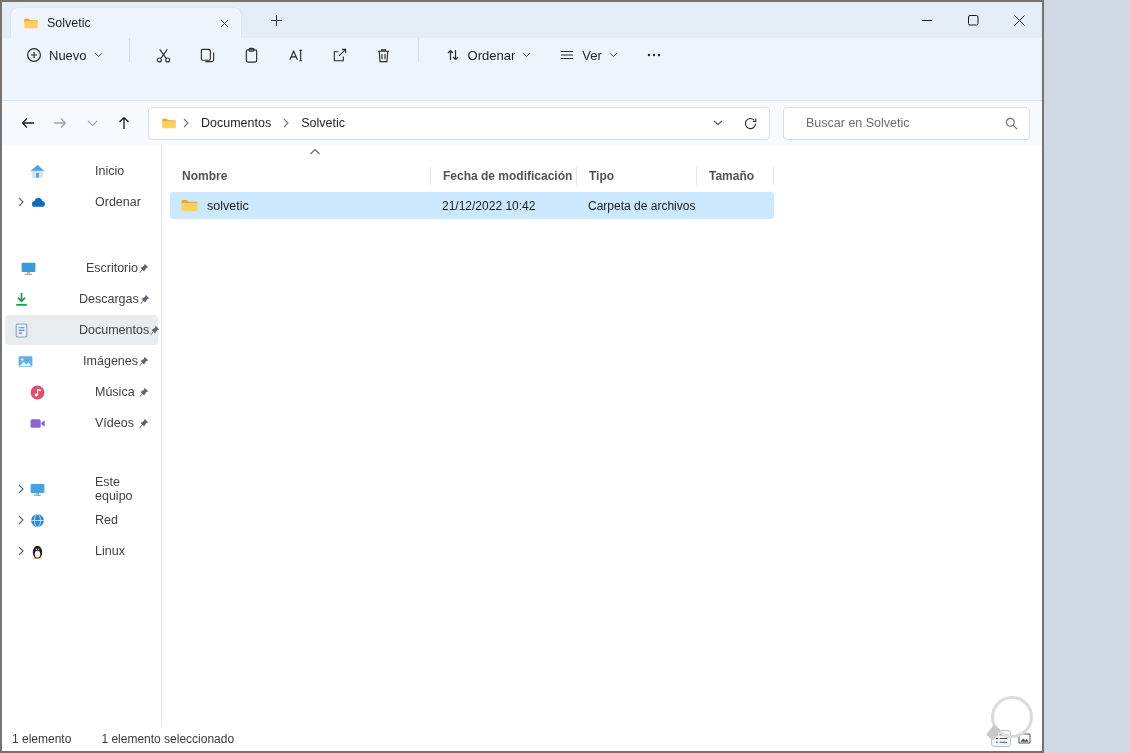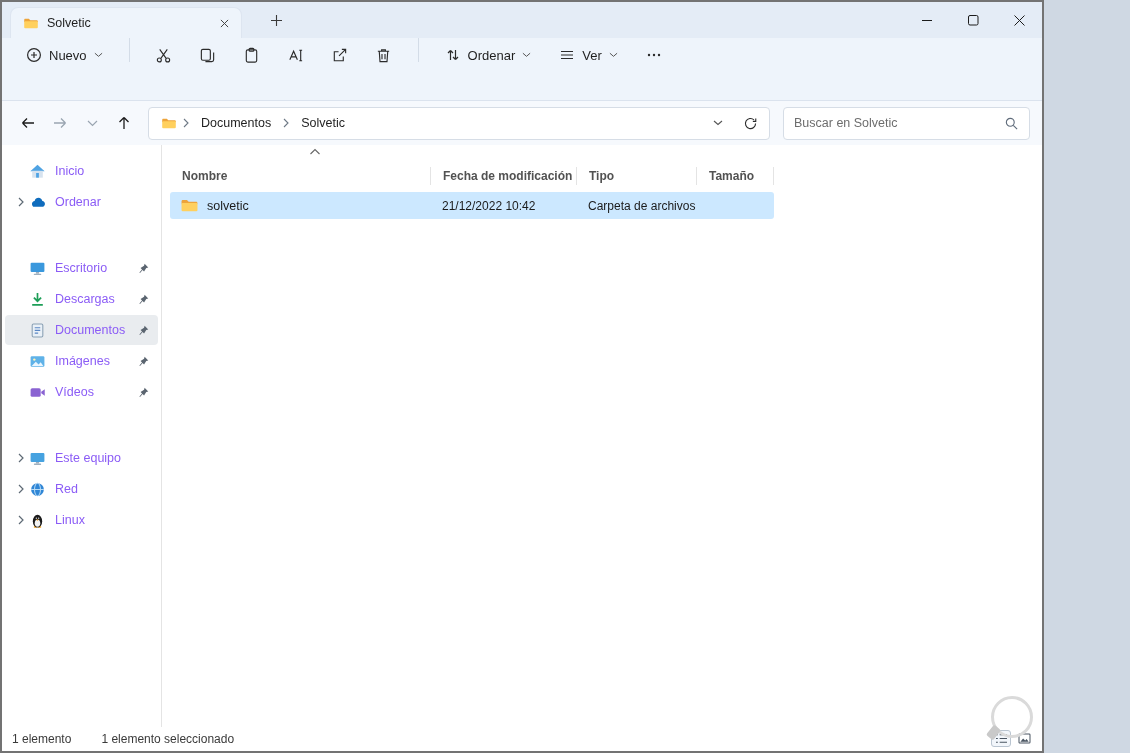--- a/index.html
+++ b/index.html
@@ -41,34 +41,34 @@
     margin-left:6px; width:622px; height:33px; background:#fff; border:1px solid #d6dde6; border-radius:4px;
     display:flex; align-items:center; padding:0 6px 0 12px; gap:6px;
   }
   .crumb{ font-size:12.5px; color:#1f1f1f; padding:3px 6px; border-radius:3px; }
   .bc-spacer{ flex:1; }
   .bc-btn{ width:26px; height:26px; display:flex; align-items:center; justify-content:center; border-radius:4px; }
   .search-box{
     margin-left:13px; flex:1; height:33px; background:#fff; border:1px solid #d6dde6; border-radius:4px;
     display:flex; align-items:center; padding:0 10px;
   }
-  .search-box input{ flex:1; border:none; outline:none; font-size:12.5px; color:#737373; background:transparent; font-family:inherit; }
+  .search-box input{ flex:1; border:none; outline:none; font-size:12.5px; color:#737373; background:transparent; font-family:inherit;margin-left:12px; }
   .search-box input::placeholder{ color:#6d6d6d; }
 
   
   .body{ display:flex; height:586px; background:#fff; }
   .sidebar{ width:160px; border-right:1px solid #e4e4e4; padding-top:10px; background:#fff; }
   .side-item{
     height:30px; margin:1px 3px; border-radius:4px; display:flex; align-items:center; padding-left:8px;
     font-size:12.5px; color:#1b1b1b;
   }
   .side-item.selected{ background:#e9ecef; }
   .chev{ width:16px; display:flex; justify-content:center; }
   .side-icon{ margin-right:9px; display:flex; }
-  .side-label{ flex:1; text-align:left; font-size:12.5px; color:#8b5cf6; }
+  .side-label{ flex:1; text-align:left; font-size:12.5px; color:#404040;margin-left:40px; }
   .pin{ margin-right:9px; display:flex; }
   .group-gap{ height:34px; }
 
   
   .filearea{ flex:1; position:relative; padding:6px 0 0 8px; }
   .sort-caret{ position:absolute; top:3px; left:147px; }
   .fheaders{ display:flex; margin-top:12px; height:26px; align-items:center; }
   .fh{ font-size:12px; color:#525252; display:flex; align-items:center; height:18px; padding-left:12px;font-weight:bold; }
   .fh.c2,.fh.c3,.fh.c4{ border-left:1px solid #e4e4e4; }
   .fh.c4{ border-right:1px solid #e4e4e4; }
@@ -427,20 +427,37 @@
             </svg>
         </span>
         <span class="side-label">Imágenes</span>
         <span class="pin">
           <svg width="11" height="11" viewBox="0 0 12 12">
               <path d="M7.2.8 11.2 4.8 9 5.4 6.6 9.2 5 7.6 2.2 10.8 1.5 10.4 4.4 7 2.8 5.4 6.6 3z" fill="#5b6570"></path>
             </svg>
         </span>
       </div>
 
+      <div class="side-item">
+        <span class="chev"></span>
+        <span class="side-icon">
+          <svg width="17" height="17" viewBox="0 0 16 16">
+              <circle cx="8" cy="8" r="6.5" fill="#d9536f"></circle>
+              <circle cx="6.8" cy="10.4" r="1.4" fill="#fff"></circle>
+              <rect x="7.7" y="4.6" width="1" height="5.8" fill="#fff"></rect>
+              <path d="M8.7 4.6l2.6.7v1.5l-2.6-.7z" fill="#fff"></path>
+            </svg>
+        </span>
+        <span class="side-label">Música</span>
+        <span class="pin">
+          <svg width="11" height="11" viewBox="0 0 12 12">
+              <path d="M7.2.8 11.2 4.8 9 5.4 6.6 9.2 5 7.6 2.2 10.8 1.5 10.4 4.4 7 2.8 5.4 6.6 3z" fill="#5b6570"></path>
+            </svg>
+        </span>
+      </div>
 
       <div class="side-item">
         <span class="chev"></span>
         <span class="side-icon">
           <svg width="17" height="17" viewBox="0 0 16 16">
               <rect x="1.5" y="4" width="9.5" height="8" rx="1.5" fill="#8a63d2"></rect>
               <path d="M11.5 7.2 14.8 5v6l-3.3-2.2z" fill="#8a63d2"></path>
             </svg>
         </span>
         <span class="side-label">Vídeos</span>

